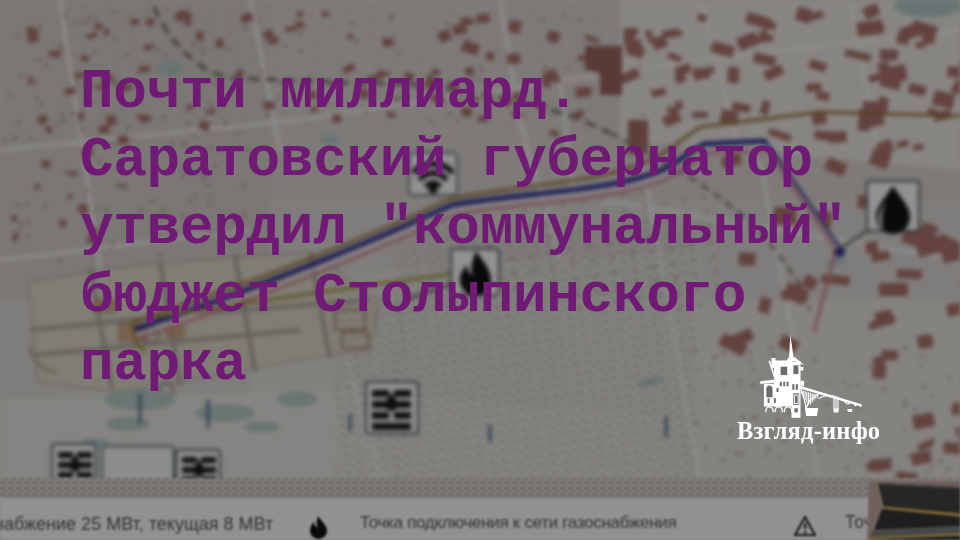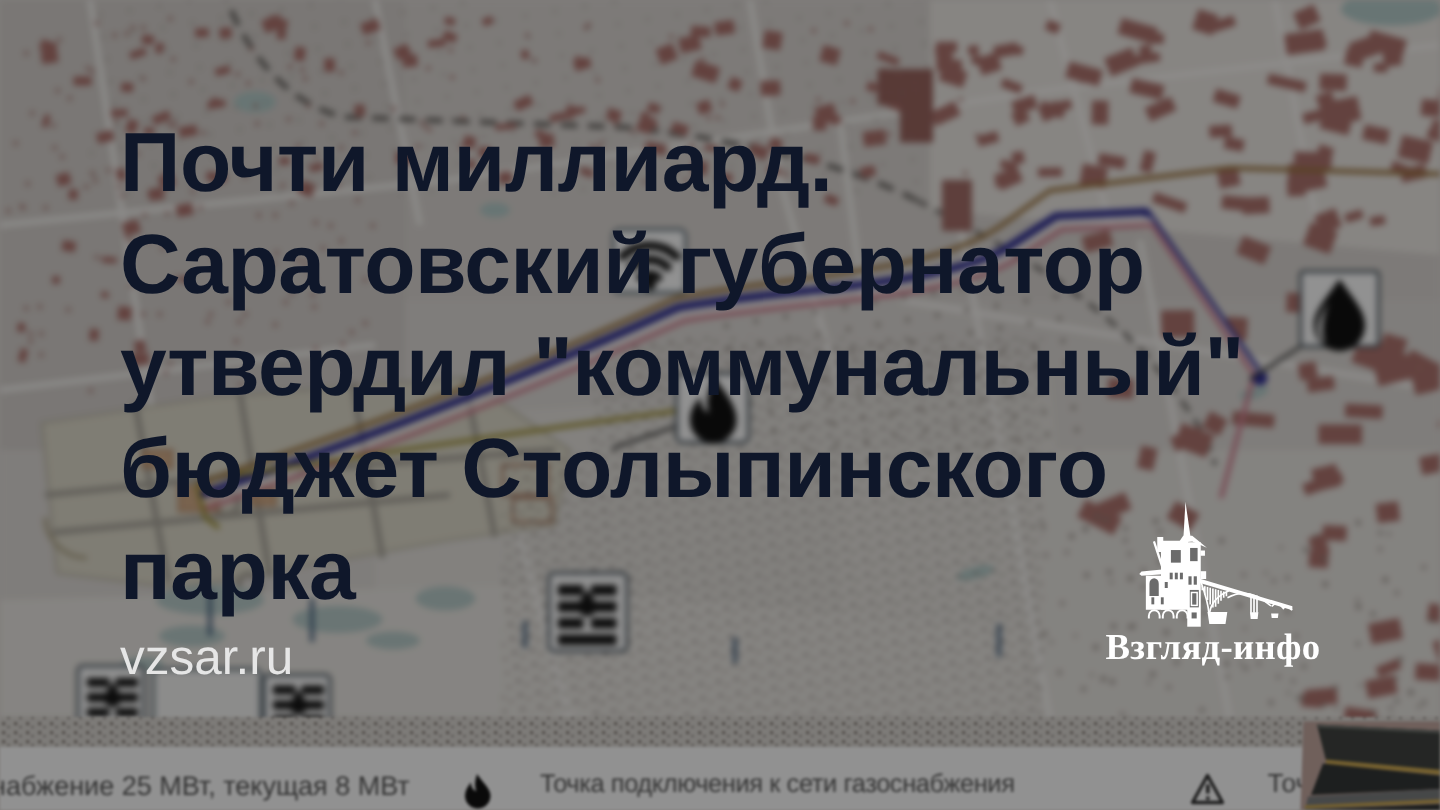--- a/index.html
+++ b/index.html
@@ -1,20 +1,20 @@
 <!DOCTYPE html>
 <html><head><meta charset="utf-8">
 <style>
   html,body { margin:0; padding:0; }
   #stage { position:relative; width:960px; height:540px; overflow:hidden; background:#dcd8d4; font-family:"Liberation Sans",sans-serif; }
   .blur { position:absolute; left:0; top:0; filter: blur(2.3px); }
   .blur2 { position:absolute; left:0; top:0; filter: blur(1.1px); }
   #overlay { position:absolute; left:0; top:0; width:960px; height:540px; background:rgba(10,8,8,0.44); }
-  #headline { position:absolute; left:80px; top:74px; font-family:Liberation Sans, sans-serif; font-weight:bold;
-    font-size:56px; line-height:68px; color:#0f172a; letter-spacing:-0.3px; white-space:nowrap; }
+  #headline { position:absolute; left:80px; top:58px; font-family:Liberation Mono, monospace; font-weight:bold;
+    font-size:56px; line-height:68px; color:#701a75; letter-spacing:-0.3px; white-space:nowrap; }
   #site { position:absolute; left:80px; top:419px; font-family:"Liberation Sans",sans-serif; font-size:33px; color:#e6e6e6; }
   #logo { position:absolute; left:730px; top:325px; }
 </style></head>
 <body>
 <div id="stage">
   <div class="blur">
   <svg width="960" height="540" viewBox="0 0 960 540">
     <defs>
       <pattern id="dotp" width="12" height="9.5" patternUnits="userSpaceOnUse" patternTransform="rotate(-8)">
         <rect width="12" height="9.5" fill="none"></rect>
@@ -739,21 +739,20 @@
       <path d="M884,508 L960,515" stroke="#c8a44e" stroke-width="3.5" fill="none"></path>
       <polygon points="882,509 960,517 960,526 874,530" fill="#2e3130"></polygon>
       <polygon points="872,531 960,526 960,535 870,540" fill="#77797a"></polygon>
       <path d="M870,538 L960,534" stroke="#c8a44e" stroke-width="2.5" fill="none"></path>
       <polygon points="869,540 960,536 960,540" fill="#2c2e2d"></polygon>
     </g>
   </svg>
   </div>
   <div id="overlay"></div>
   <div id="headline">Почти миллиард.<br>Саратовский губернатор<br>утвердил "коммунальный"<br>бюджет Столыпинского<br>парка</div>
-  <div id="site">vzsar.ru</div>
   <div id="logo">
     <svg width="170" height="125" viewBox="0 0 170 125">
       <g fill="#ffffff">
 
         <polygon points="60.3,9.5 63.9,34.5 58.9,34.5"></polygon>
 
         <polygon points="54.3,38.8 58.8,32.2 64.8,32.2 74.6,40.2 64.8,36 58.6,36.6"></polygon>
 
         <rect x="61.5" y="36.5" width="9" height="56.3"></rect>
 

